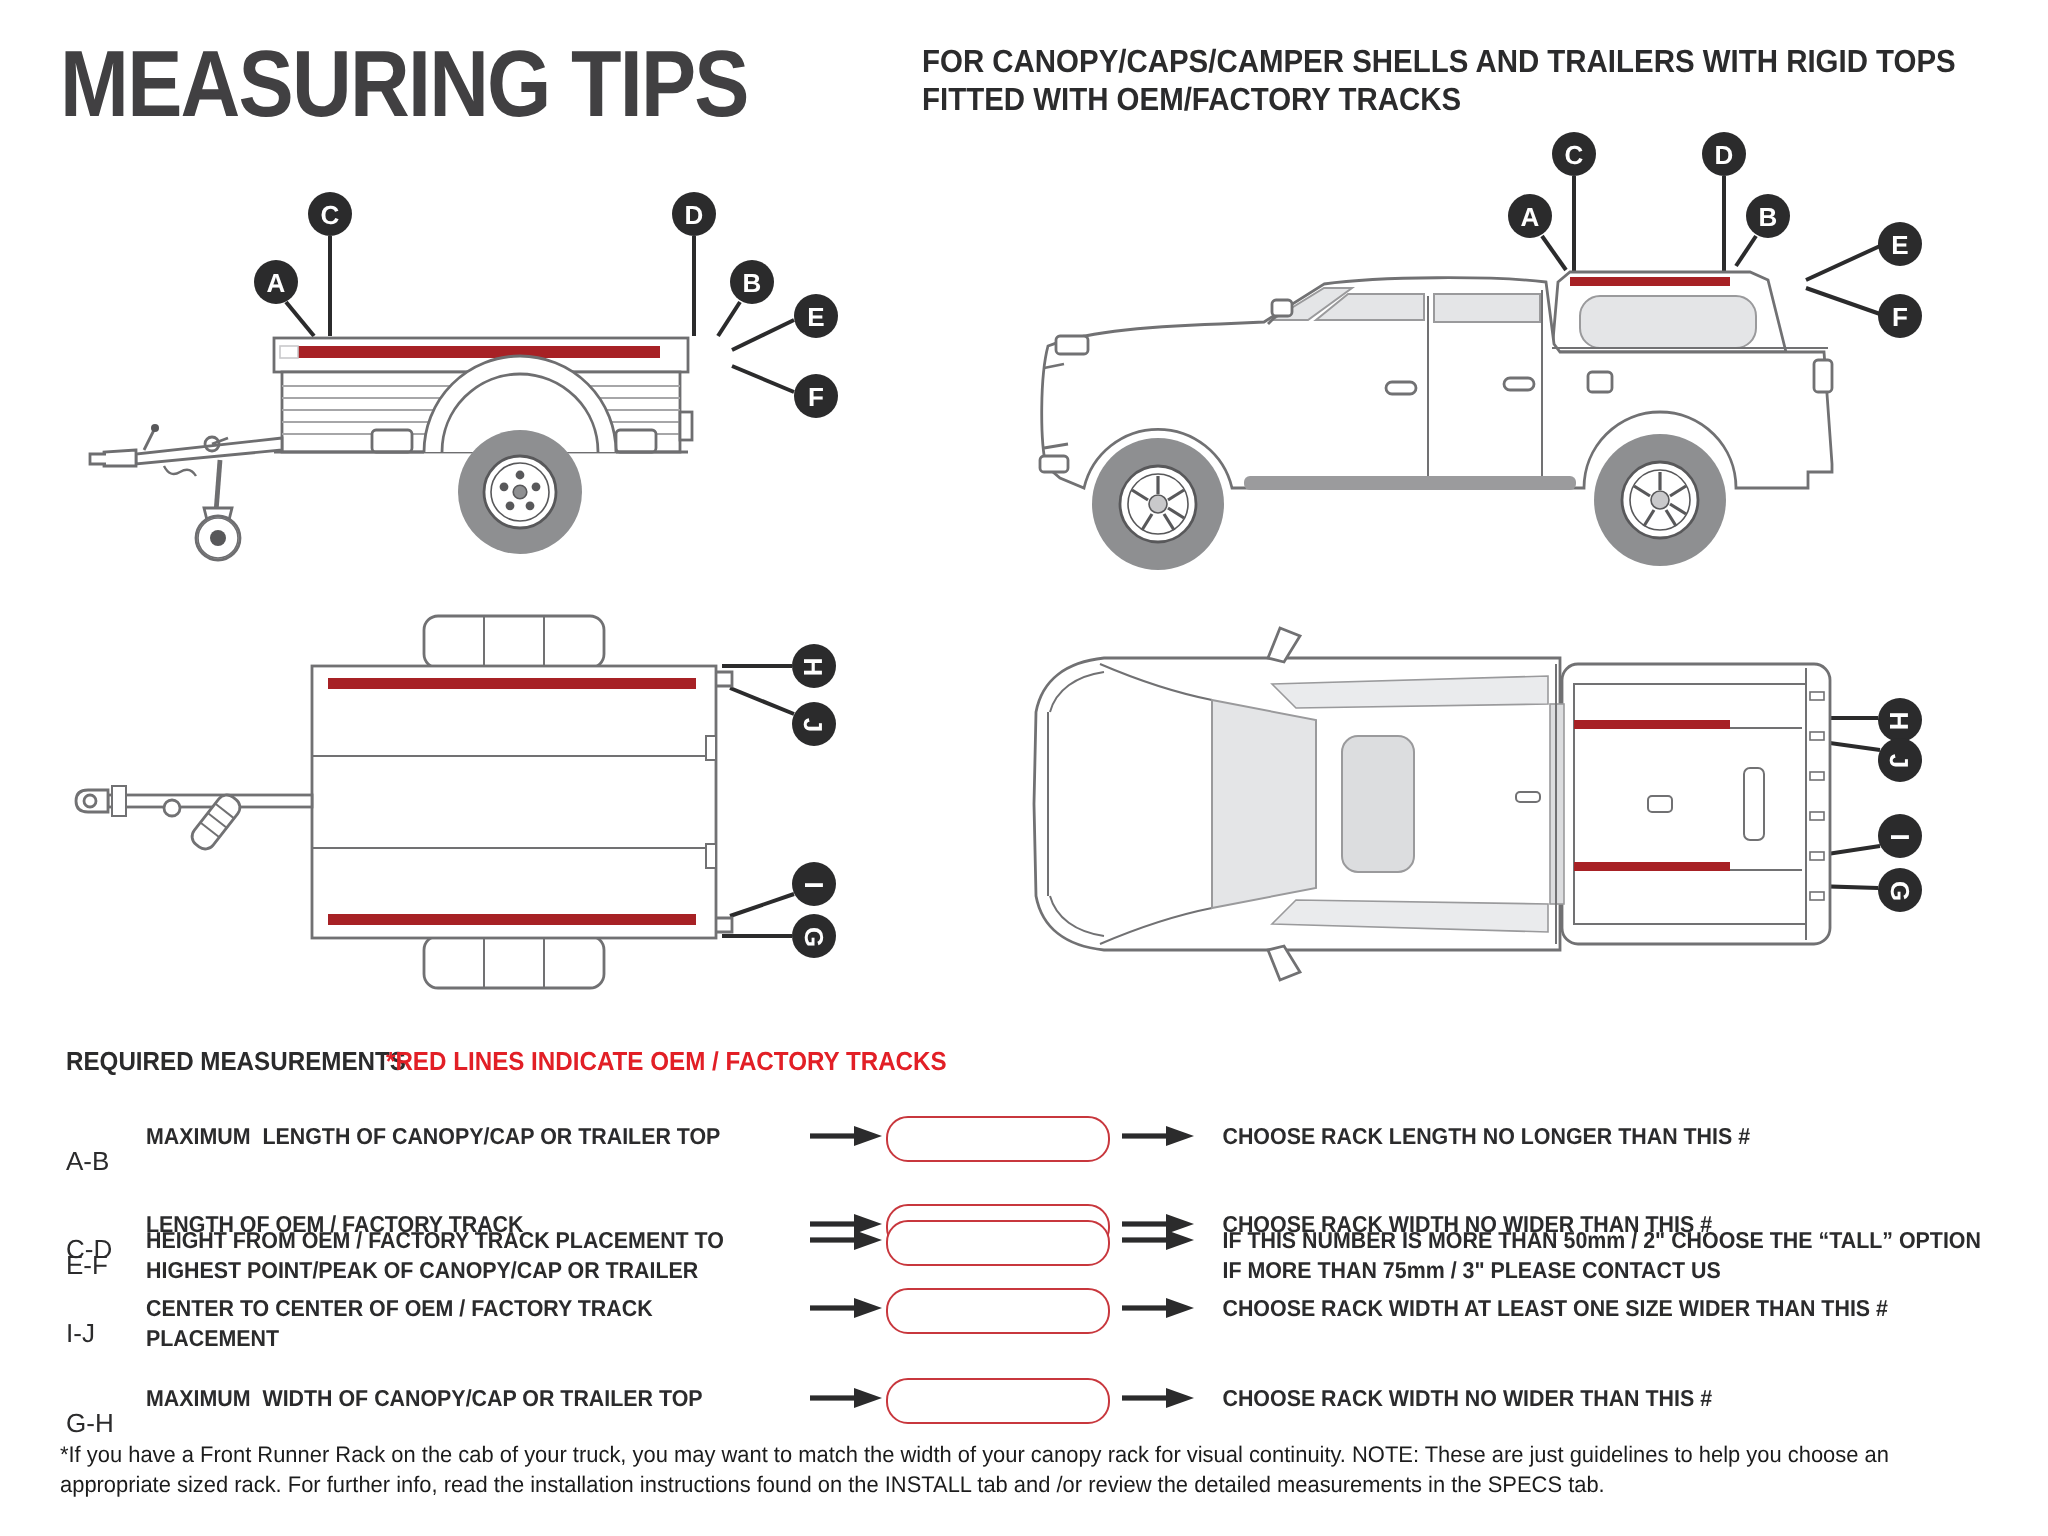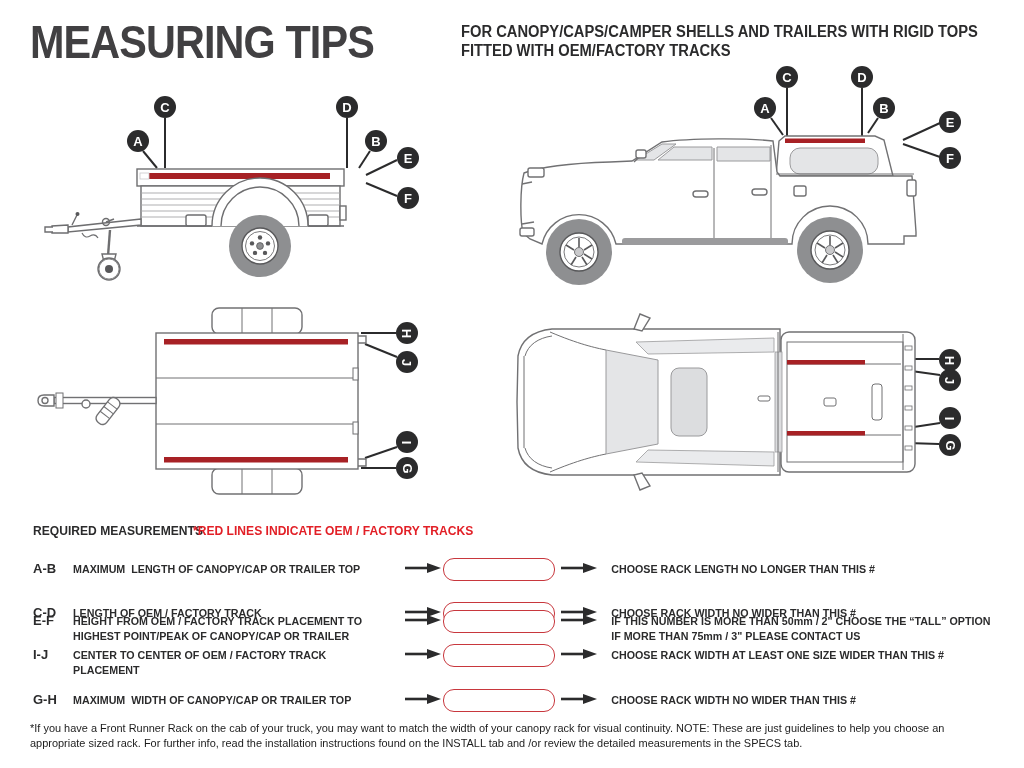--- a/index.html
+++ b/index.html
@@ -13,21 +13,21 @@
             transform:scaleX(.92);transform-origin:0 0;white-space:nowrap;}
   
   .diagram{position:absolute;}
   .badge{position:absolute;width:22px;height:22px;border-radius:50%;background:#2b2b2c;color:#fff;
          display:flex;align-items:center;justify-content:center;font-size:13px;font-weight:700;}
   .badge.rot span{display:inline-block;transform:rotate(90deg);}
   
   .legend-black{left:33px;top:523px;font-size:13px;font-weight:700;transform:scaleX(.93);transform-origin:0 0;white-space:nowrap;}
   .legend-red{left:193px;top:523px;font-size:13px;font-weight:700;color:#e21f26;transform:scaleX(.93);transform-origin:0 0;white-space:nowrap;}
   .m-row{position:absolute;left:33px;display:grid;grid-template-columns:40px 332px 38px 118px 40px auto;align-items:start;}
-  .m-range{font-size:13px;font-weight:700;margin-top:1px;}
+  .m-range{font-size:13px;font-weight:400;margin-top:13px;}
   .m-desc{font-size:11.5px;font-weight:700;line-height:14.5px;margin-top:2px;
           transform:scaleX(.93);transform-origin:0 0;}
   .m-desc div{white-space:pre-wrap;}
   .m-arrow{margin-top:3px;}
   .m-pill{width:110px;height:21px;border:1.5px solid #c8373d;border-radius:11px;background:#fff;margin-top:-2px;}
   .m-result{font-size:11.5px;font-weight:700;line-height:14.5px;margin-top:2px;padding-left:11px;
             transform:scaleX(.93);transform-origin:0 0;white-space:nowrap;}
   .footnote{left:30px;top:721px;width:986px;font-size:11.3px;font-weight:400;color:#1c1c1c;
             line-height:15px;transform:scaleX(.97);transform-origin:0 0;}
   svg{display:block;}

